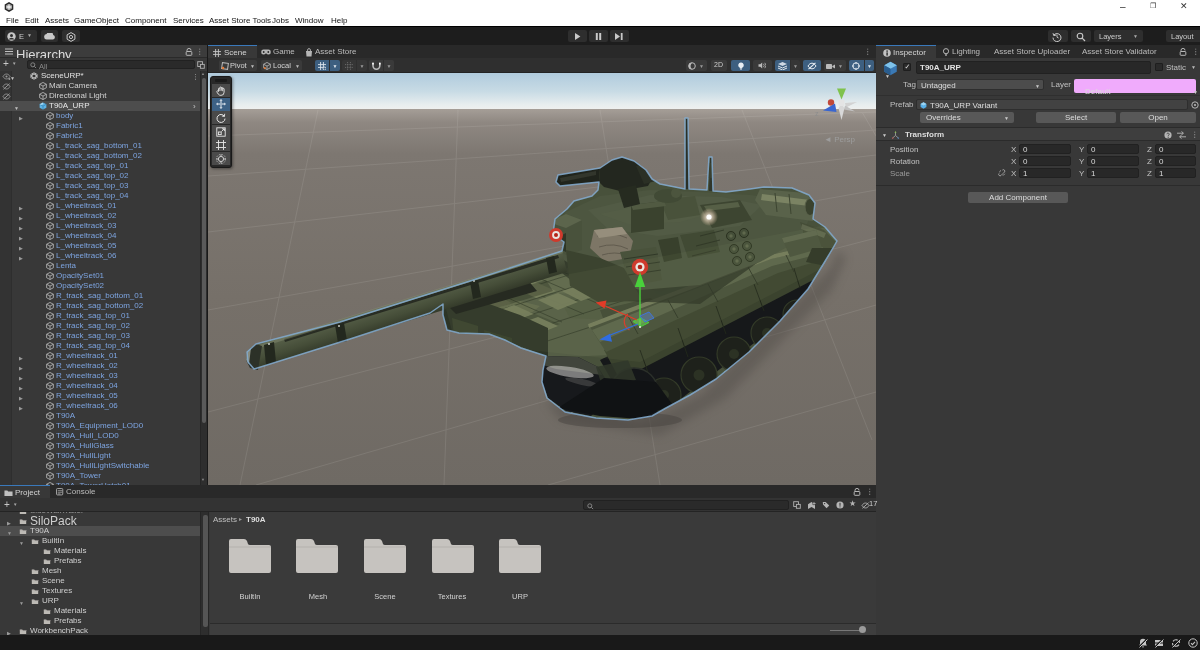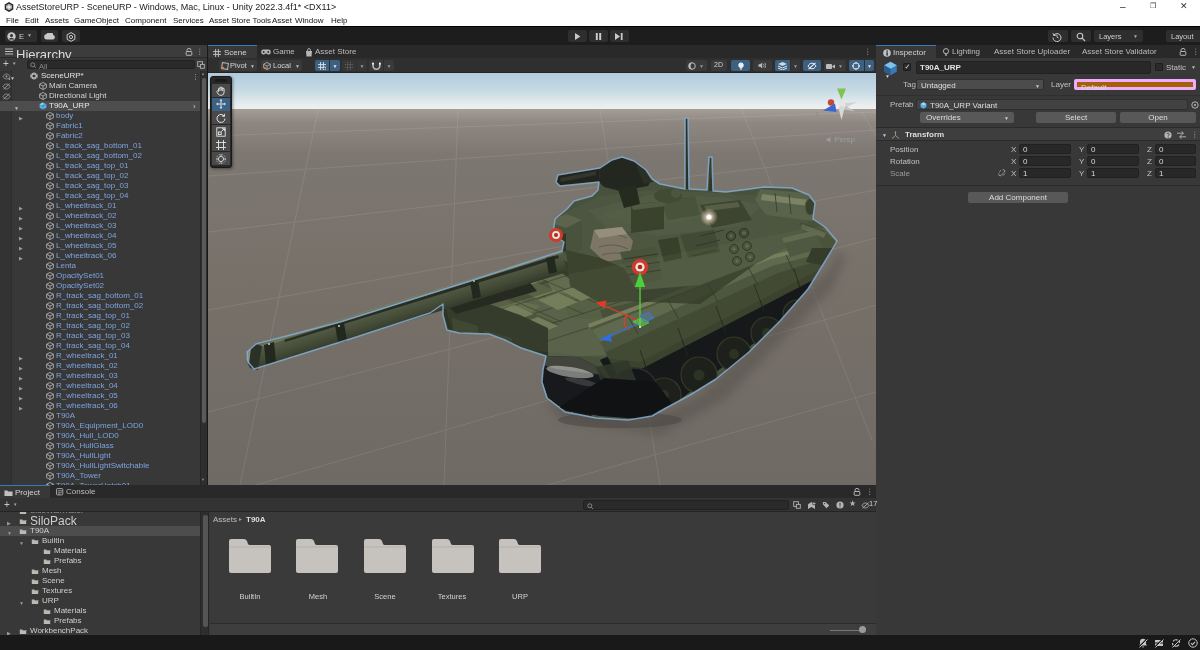--- a/index.html
+++ b/index.html
@@ -33,34 +33,33 @@
 </style></head>
 <body>
 <div id="app">
 
   <div class="abs" id="titlebar">
     <svg class="abs" style="left:4px;top:2px" width="10" height="10" viewBox="0 0 10 10">
         <path d="M5 0 9.3 2.5 9.3 7.5 5 10 .7 7.5 .7 2.5Z" fill="#2b2b2b"></path>
         <circle cx="5" cy="5" r="2.1" fill="#e8e8e8"></circle>
         <path d="M5 2.2 7.5 3.6 7.5 6.4 5 7.8 2.5 6.4 2.5 3.6Z" fill="none" stroke="#e8e8e8" stroke-width=".7"></path>
       </svg>
-    <span class="abs" style="left:16px;top:2px;font-size:9px;color:#1a1a1a;letter-spacing:0">AssetStoreURP - SceneURP - Windows, Mac, Linux - Unity 2022.3.4f1* &lt;DX11&gt;</span>
     <span class="abs" style="left:1120px;top:1px;font-size:10px;color:#333">–</span>
     <span class="abs" style="left:1150px;top:2px;font-size:7px;color:#333">❐</span>
     <span class="abs" style="left:1180px;top:1px;font-size:9px;color:#333">✕</span>
   </div>
   <div class="abs" id="menubar">
     <span class="abs" style="left:6px;top:3px;color:#141414;font-size:8px">File</span>
     <span class="abs" style="left:25px;top:3px;color:#141414;font-size:8px">Edit</span>
     <span class="abs" style="left:45px;top:3px;color:#141414;font-size:8px">Assets</span>
     <span class="abs" style="left:74px;top:3px;color:#141414;font-size:8px">GameObject</span>
     <span class="abs" style="left:125px;top:3px;color:#141414;font-size:8px">Component</span>
     <span class="abs" style="left:173px;top:3px;color:#141414;font-size:8px">Services</span>
     <span class="abs" style="left:209px;top:3px;color:#141414;font-size:8px">Asset Store Tools</span>
-    <span class="abs" style="left:272px;top:3px;color:#141414;font-size:8px">Asset</span>
+    <span class="abs" style="left:272px;top:3px;color:#141414;font-size:8px">Jobs</span>
     <span class="abs" style="left:295px;top:3px;color:#141414;font-size:8px">Window</span>
     <span class="abs" style="left:331px;top:3px;color:#141414;font-size:8px">Help</span>
   </div>
   <div class="abs" id="toolbar">
     <div class="tbtn" style="left:5px;width:32px">
       <svg class="abs" style="left:2px;top:1.5px" width="9" height="9" viewBox="0 0 9 9">
           <circle cx="4.5" cy="4.5" r="4.2" fill="#c6c6c6"></circle>
           <circle cx="4.5" cy="3.4" r="1.5" fill="#2e2e2e"></circle>
           <path d="M1.6 7.6a3.2 3.2 0 0 1 5.8 0z" fill="#2e2e2e"></path>
         </svg>
@@ -989,21 +988,21 @@
     <div class="abs" style="left:279px;top:18px;width:8px;height:8px;background:#2a2a2a;border:1px solid #1e1e1e;border-radius:1px"></div>
     <span class="ilbl" style="left:290px;top:18px">Static</span>
     <span class="abs" style="left:315px;top:19px;font-size:5px;color:#bbb">▼</span>
 
     <span class="ilbl" style="left:27px;top:35px">Tag</span>
     <div class="abs" style="left:40px;top:34px;width:128px;height:11px;background:#4c4c4c;border:1px solid #2e2e2e;border-radius:2px">
       <span class="abs" style="left:4px;top:1px;font-size:8px;color:#dcdcdc">Untagged</span>
         <span class="abs" style="left:118px;top:2.5px;font-size:5px;color:#ccc">▼</span>
     </div>
     <span class="ilbl" style="left:175px;top:35px">Layer</span>
-    <div class="abs" style="left:198px;top:34px;width:122px;height:11px;background:#a16207;border:3px solid #f0abfc;border-radius:2px">
+    <div class="abs" style="left:198px;top:34px;width:122px;height:11px;background:#a16207;border:7px solid #f0abfc;border-radius:2px">
       <span class="abs" style="left:4px;top:1px;font-size:8px;color:#dcdcdc">Default</span>
         <span class="abs" style="left:112px;top:2.5px;font-size:5px;color:#ccc">▼</span>
     </div>
     <div class="abs" style="left:0;top:50px;width:324px;height:1px;background:#2f2f2f"></div>
 
     <span class="ilbl" style="left:14px;top:55px">Prefab</span>
     <div class="abs" style="left:40px;top:54px;width:272px;height:11px;background:#424242;border:1px solid #2e2e2e;border-radius:2px">
       <svg class="abs" style="left:3px;top:2px" width="7" height="7" viewBox="0 0 12 12">
           <path d="M6 .6 11 3.4v5.2L6 11.4 1 8.6V3.4Z" fill="#58b0e8"></path>
           <path d="M6 .6 1 3.4 6 6.2 11 3.4Z" fill="#9ed5f2"></path>

